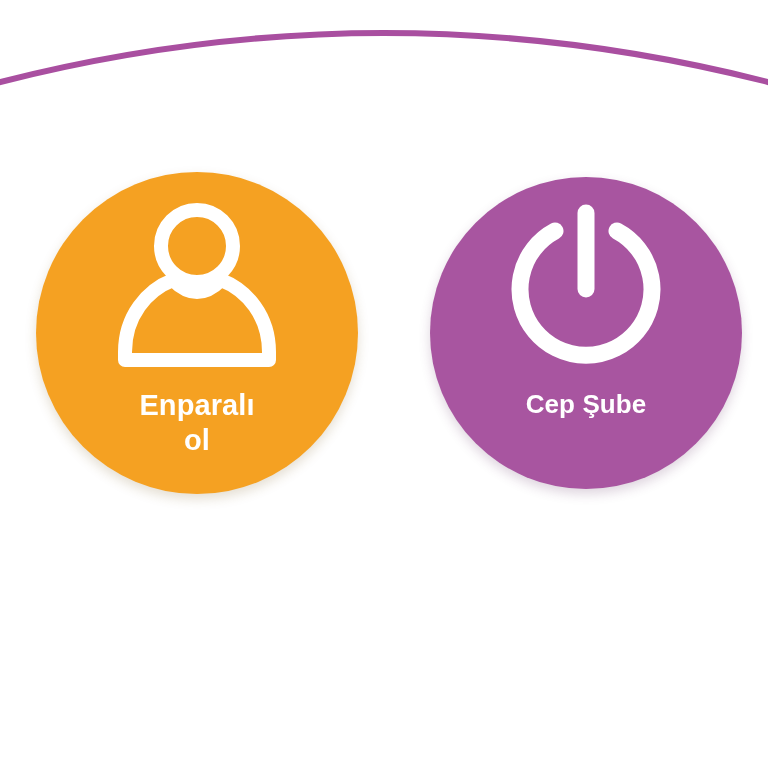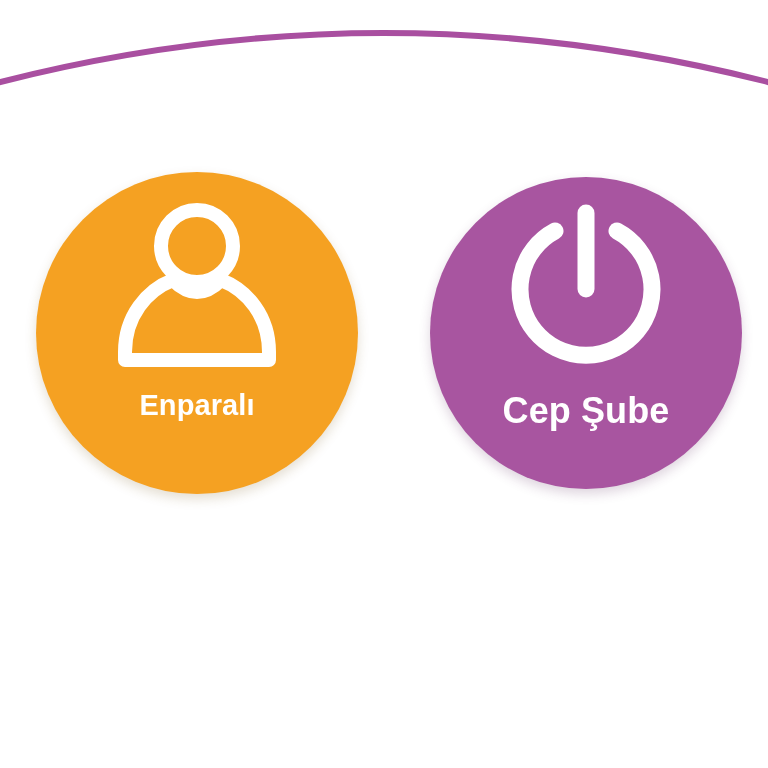--- a/index.html
+++ b/index.html
@@ -86,21 +86,21 @@
     letter-spacing: 0.1px;
     user-select: none;
   }
 
   .tile-enparali .tile-label {
     font-size: 29px;
     margin-top: 14px;
   }
 
   .tile-cepsube .tile-label {
-    font-size: 36px;
+    font-size: 26px;
     margin-top: 16px;
   }
 
   .label-line {
     display: block;
   }
 </style>
 </head>
 <body>
 
@@ -121,20 +121,21 @@
                C 14 116 36 90 62 80
                C 70 88 78 92 86 92
                C 94 92 102 88 110 80
                C 136 90 158 116 158 152
                L 158 160
                Z" fill="none" stroke="#ffffff" stroke-width="14" stroke-linejoin="round" stroke-linecap="round"></path>
     </svg>
 
     <div class="tile-label">
       <span class="label-line">Enparalı</span>
+      <span class="label-line">ol</span>
     </div>
   </div>
 
   <div class="tile tile-cepsube">
 
     <svg class="tile-icon" width="158" height="170" viewBox="0 0 158 170" aria-hidden="true">
 
       <path d="M 48 28
                A 66 66 0 1 0 110 28" fill="none" stroke="#ffffff" stroke-width="17" stroke-linecap="round"></path>
 

